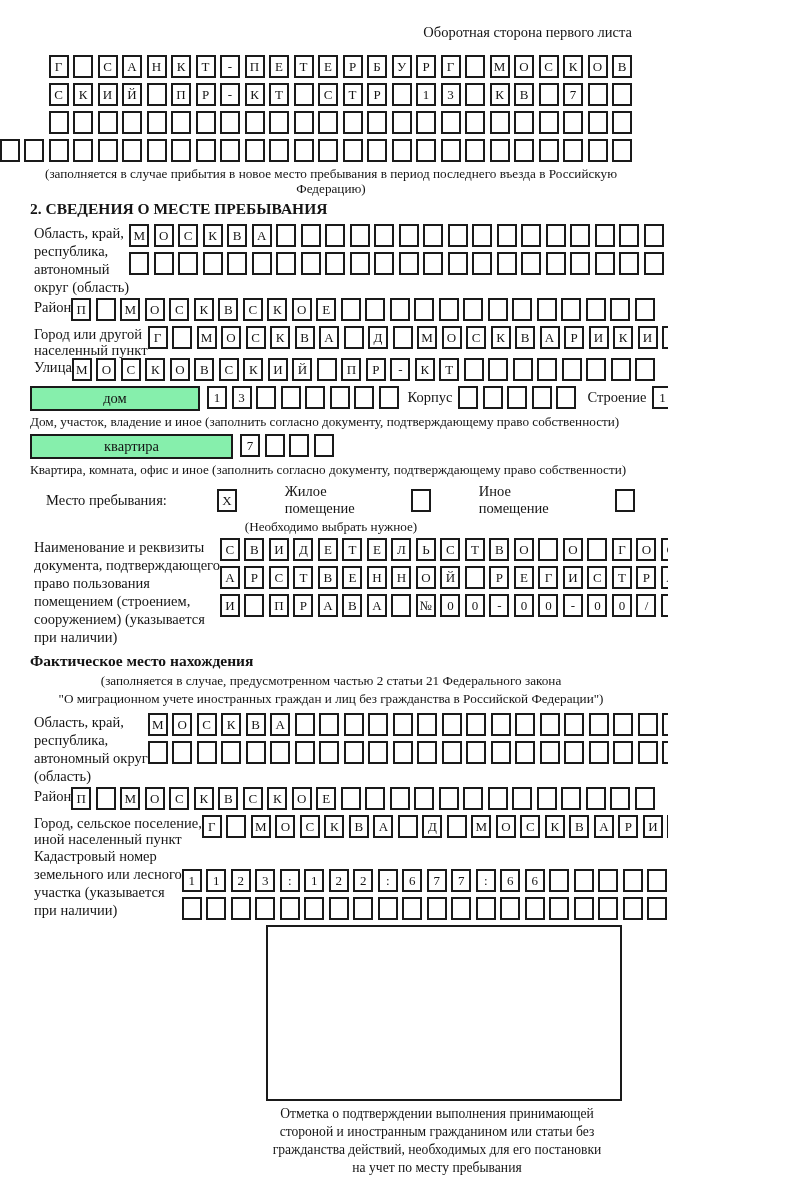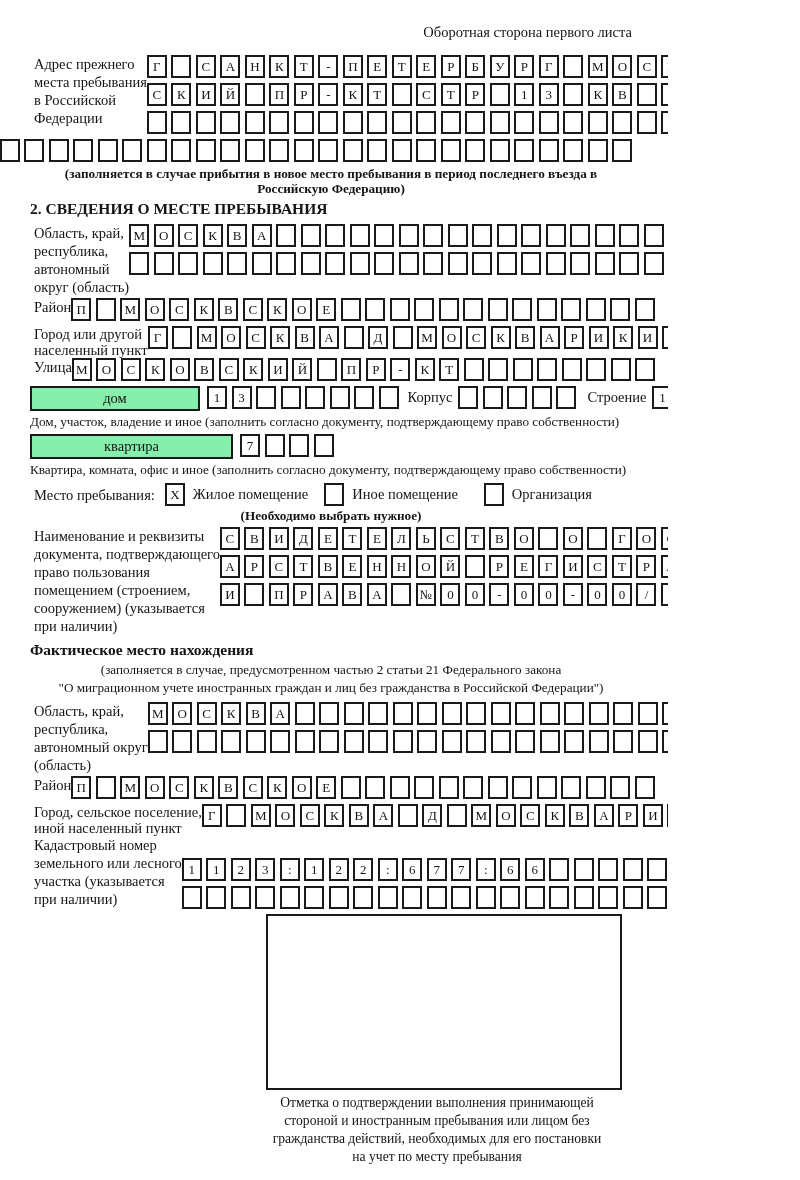--- a/index.html
+++ b/index.html
@@ -23,41 +23,35 @@
   .caption{font-size:13.2px;line-height:15px;}
   .caption.center{text-align:center;}
   .h-title{font-weight:bold;font-size:15.5px;text-align:left;margin:4px 0 6px 0;}
   .longbox{
     border:2px solid #1a1a1a;height:21px;display:flex;align-items:center;
     justify-content:center;font-size:14.5px;background:#86efac;flex:0 0 auto;
   }
   .inline-label{font-size:14.5px;line-height:23px;flex:0 0 auto;}
   .hrow{display:flex;align-items:flex-start;margin-bottom:3px;}
   .hrow .boxrow{margin-bottom:0;}
-  .stay-row{display:flex;align-items:center;margin:6px 0 2px 0;}
+  .stay-row{display:flex;align-items:center;margin:6px 0 2px 12px;gap:40px;}
   .opt-label{font-size:14.5px;margin-left:8px;}
   .stamp-box{width:352px;height:172px;border:2px solid #1a1a1a;margin-left:auto;margin-right:10px;}
   .stamp-caption{width:390px;margin-left:auto;margin-right:0;text-align:center;font-size:13.6px;line-height:18px;margin-top:4px;}
-  .mb2{margin-bottom:2px;}.mb4{margin-bottom:4px;font-weight:bold;}.mb5{margin-bottom:5px;}.mb6{margin-bottom:6px;}
+  .mb2{margin-bottom:2px;}.mb4{margin-bottom:4px;}.mb5{margin-bottom:5px;}.mb6{margin-bottom:6px;}
   .doc-label{line-height:18px;}
 </style>
 </head>
 <body>
 
 <div class="page">
 
   <div class="header-note">Оборотная сторона первого листа</div>
 
   <div class="field">
-    <div class="flabel">
-        <div>Адрес прежнего</div>
-        <div>места пребывания</div>
-        <div>в Российской</div>
-        <div>Федерации</div>
-      </div>
     <div class="boxcol">
       <div class="boxrow">
           <span class="cell">Г</span>
           <span class="cell"></span>
           <span class="cell">С</span>
           <span class="cell">А</span>
           <span class="cell">Н</span>
           <span class="cell">К</span>
           <span class="cell">Т</span>
           <span class="cell">-</span>
@@ -653,18 +647,18 @@
           <span class="cell"></span>
           <span class="cell"></span>
           <span class="cell"></span>
         </div>
     </div>
   </div>
 
   <div class="stamp-box"></div>
   <div class="stamp-caption">
       <div>Отметка о подтверждении выполнения принимающей</div>
-      <div>стороной и иностранным пребывания или лицом без</div>
+      <div>стороной и иностранным гражданином или статьи без</div>
       <div>гражданства действий, необходимых для его постановки</div>
       <div>на учет по месту пребывания</div>
     </div>
 
 </div>
 
 </body></html>

